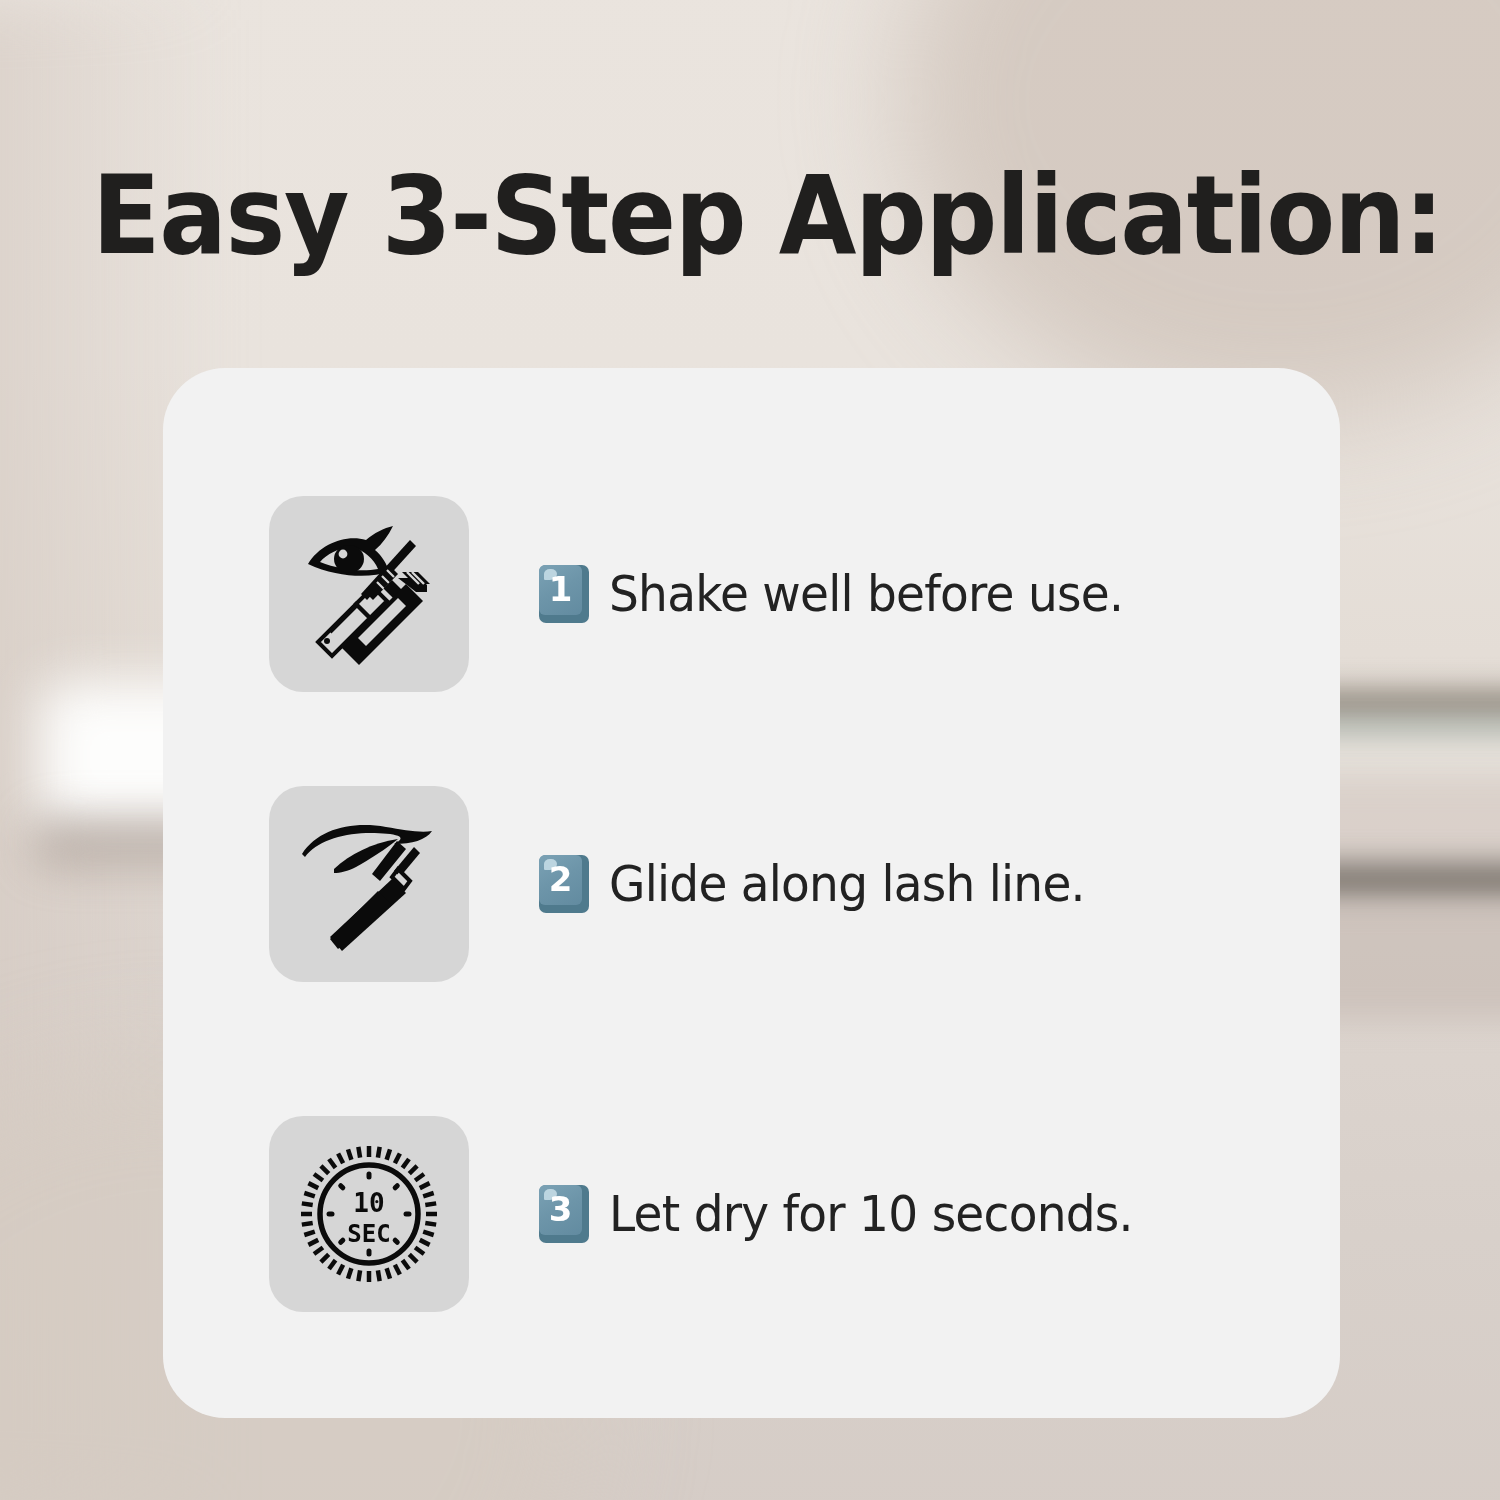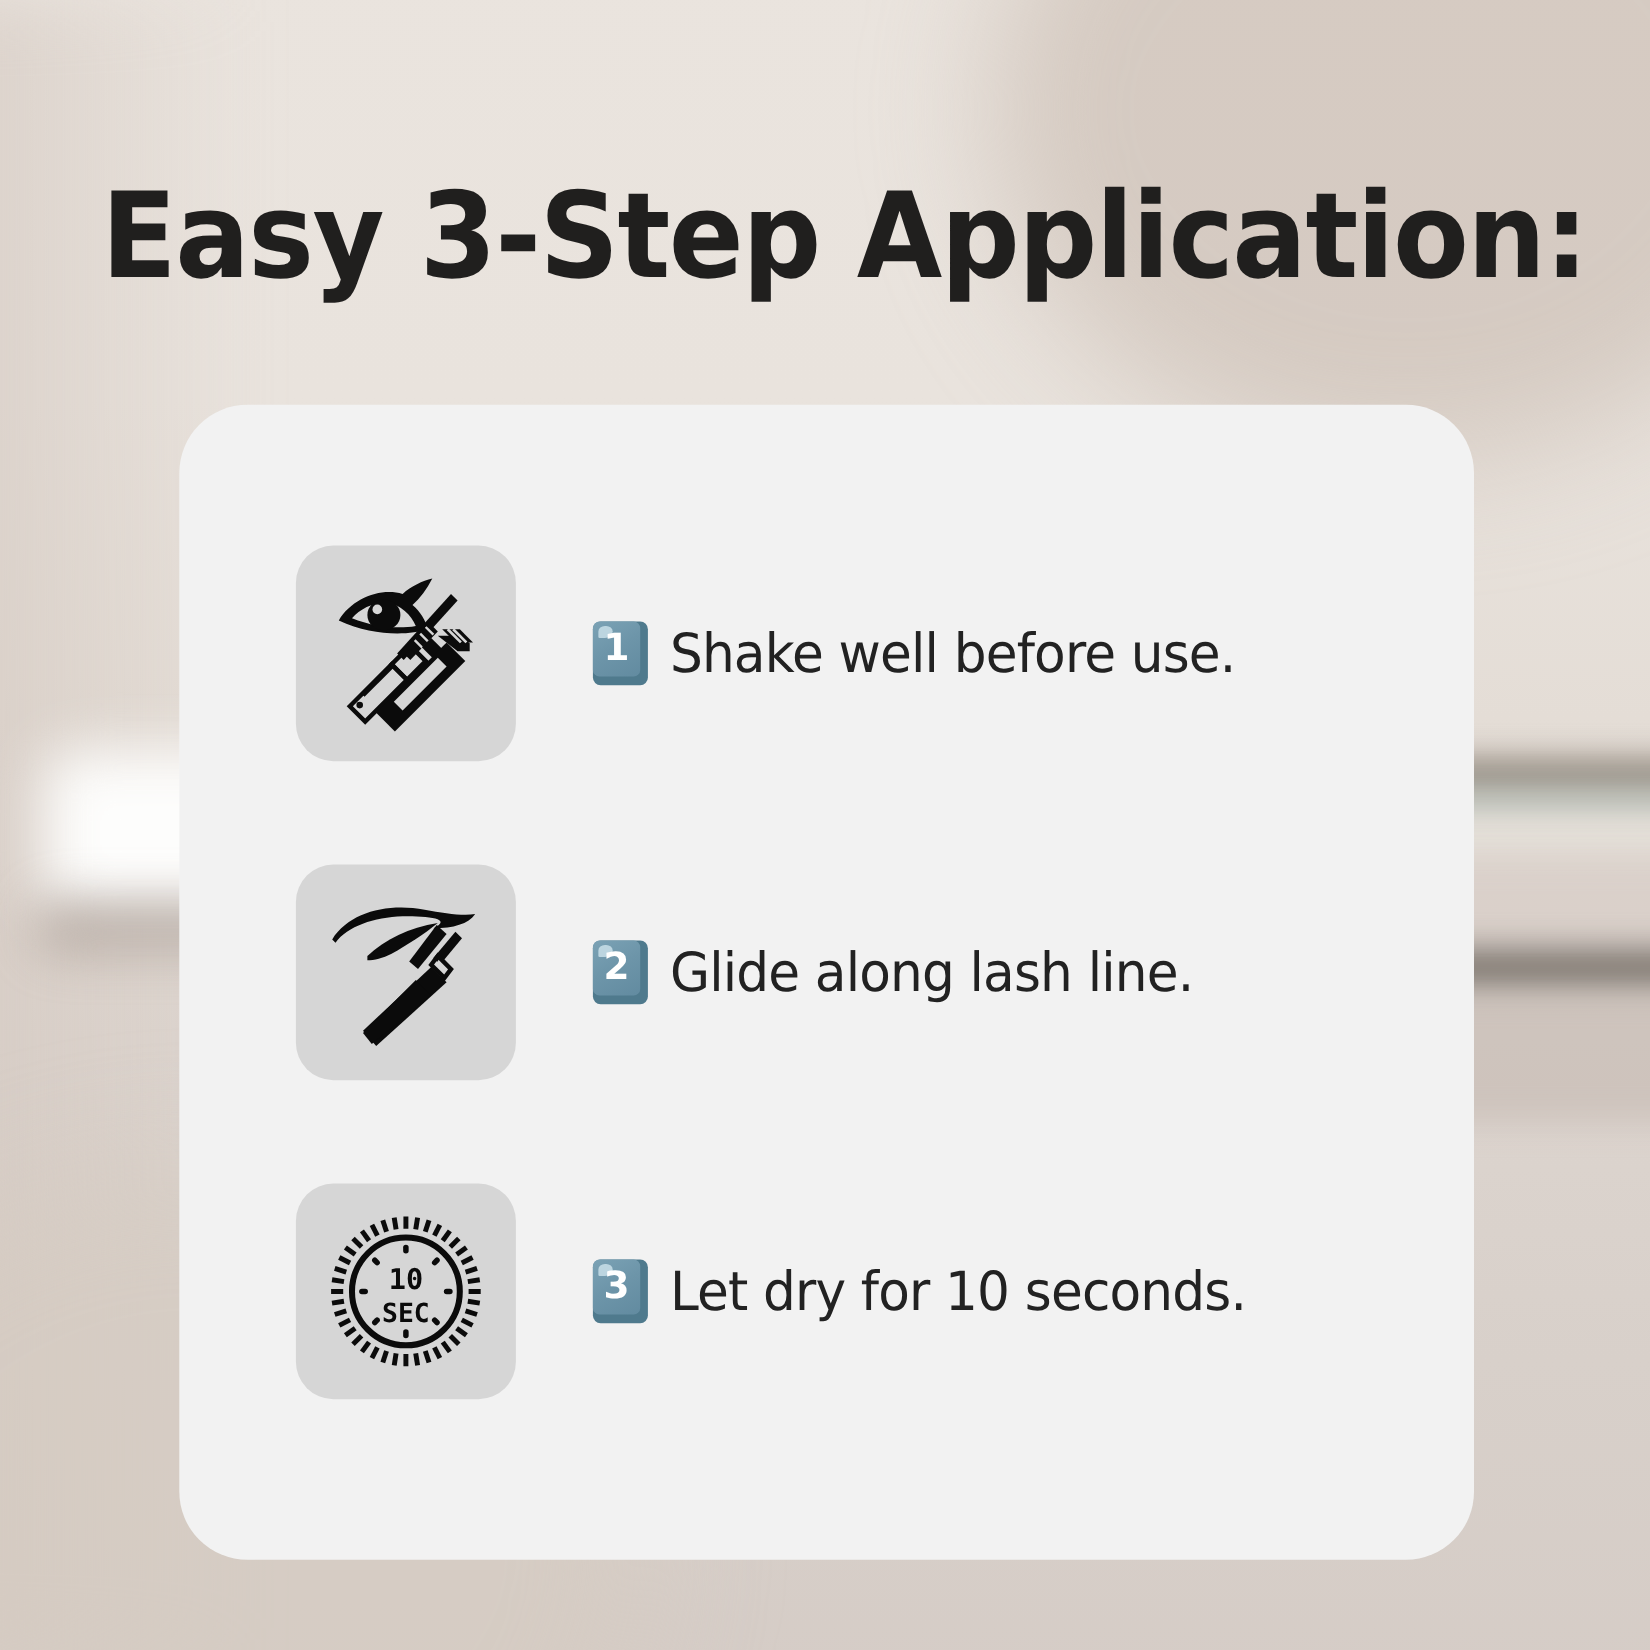--- a/index.html
+++ b/index.html
@@ -146,21 +146,21 @@
   .step-row {
     position: absolute;
     left: 106px;
     right: 60px;
     height: 196px;
     display: flex;
     align-items: center;
   }
   .step-row.r0 { top: 128px; }
   .step-row.r1 { top: 418px; }
-  .step-row.r2 { top: 708px; }
+  .step-row.r2 { top: 748px; }
 
   .icon-tile {
     width: 200px;
     height: 196px;
     background: #d6d6d6;
     border-radius: 34px;
     flex: 0 0 auto;
     display: flex;
     align-items: center;
     justify-content: center;

